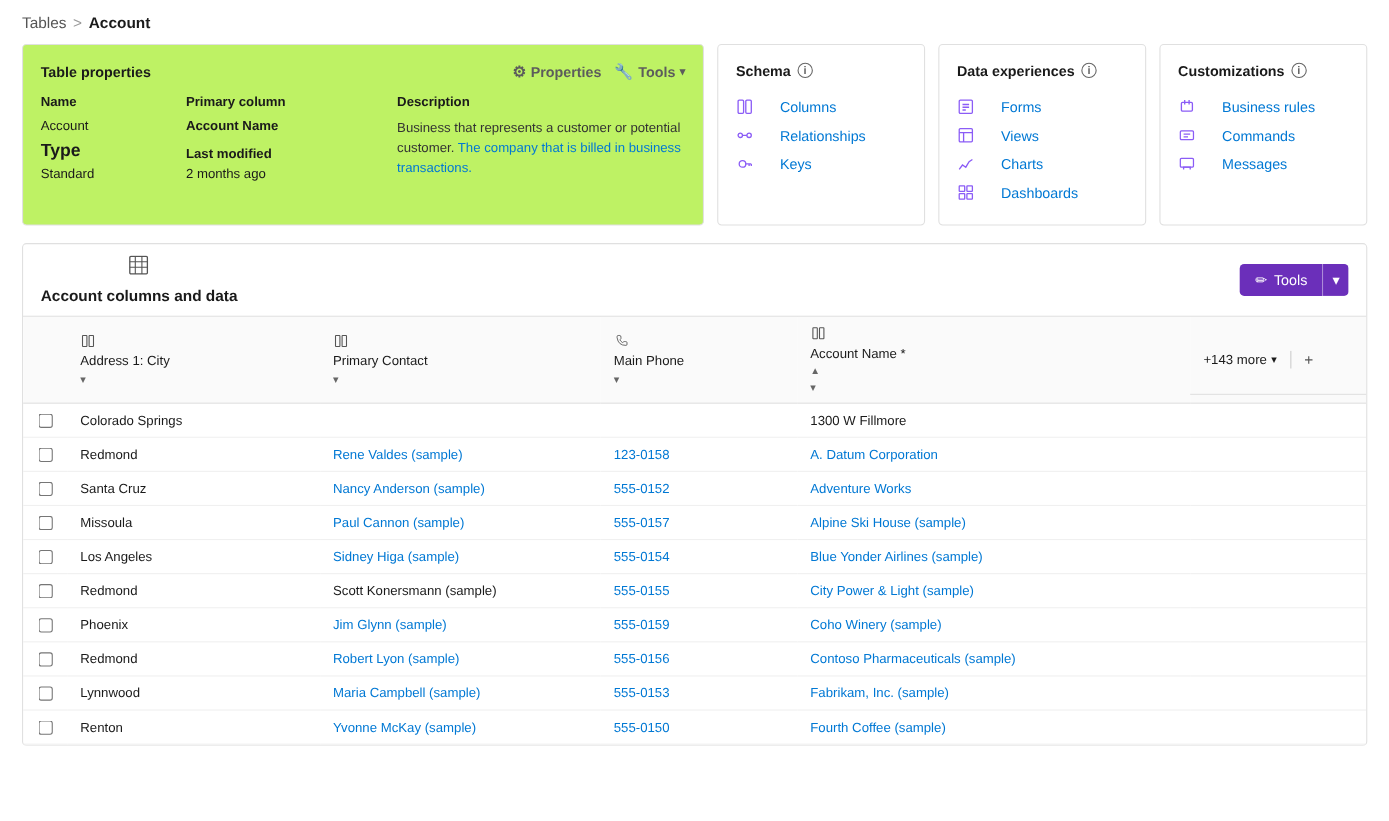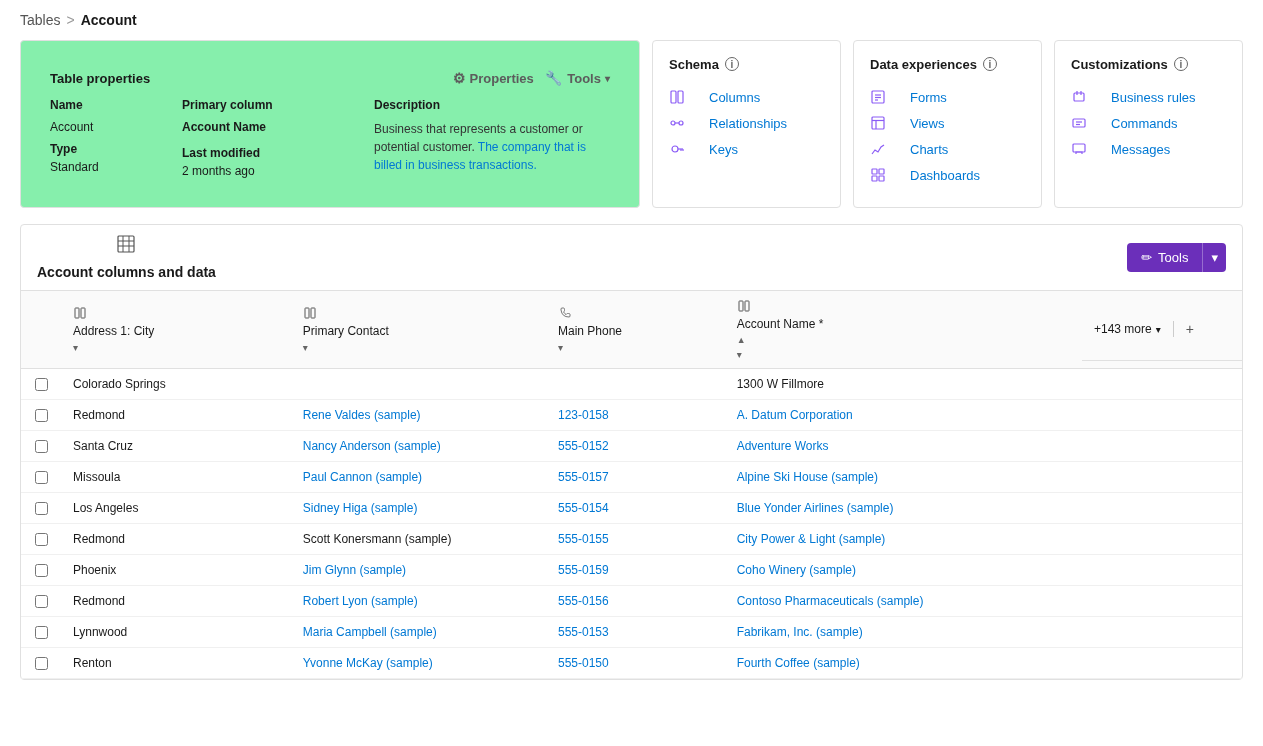--- a/index.html
+++ b/index.html
@@ -5,21 +5,21 @@
     * { box-sizing: border-box; margin: 0; padding: 0; }
     body { font-family: 'Segoe UI', Tahoma, Geneva, Verdana, sans-serif; font-size: 13px; color: #333; background: #fff; }
 
     .breadcrumb { display: flex; align-items: center; padding: 12px 20px; font-size: 14px; color: #555; gap: 6px; }
     .breadcrumb a { color: #555; text-decoration: none; }
     .breadcrumb .separator { color: #999; }
     .breadcrumb .current { color: #1a1a1a; font-weight: 600; }
 
     .top-section { display: flex; padding: 0 20px 16px 20px; gap: 12px; }
 
-    .table-properties { background: #86efac; border: 1px solid #e0e0e0; border-radius: 4px; padding: 29px; flex: 0 0 620px; }
+    .table-properties { background: #bef264; border: 1px solid #e0e0e0; border-radius: 4px; padding: 16px; flex: 0 0 620px; }
     .table-properties h3 { font-size: 13px; font-weight: 600; color: #1a1a1a; margin-bottom: 12px; display: flex; align-items: center; justify-content: space-between; }
     .tp-toolbar { display: flex; gap: 12px; align-items: center; }
     .tp-toolbar-btn { display: flex; align-items: center; gap: 4px; color: #5c5c5c; font-size: 13px; cursor: pointer; text-decoration: none; }
     .tp-grid { display: grid; grid-template-columns: 120px 180px 1fr; gap: 4px 12px; margin-top: 8px; }
     .tp-header { font-weight: 600; color: #1a1a1a; font-size: 12px; padding-bottom: 4px; }
     .tp-value { color: #1a1a1a; font-size: 12px; }
     .tp-desc { font-size: 12px; line-height: 1.5; }
     .tp-desc a { color: #0078d4; text-decoration: none; }
 
     .schema-panel, .data-exp-panel, .customizations-panel { background: #fff; border: 1px solid #e0e0e0; border-radius: 4px; padding: 16px; flex: 1; }
@@ -76,21 +76,21 @@
       </div>
     </h3>
     <div class="tp-grid">
       <div class="tp-header">Name</div>
       <div class="tp-header">Primary column</div>
       <div class="tp-header">Description</div>
 
       <div>
         <div class="tp-value">Account</div>
         <div style="margin-top:8px;">
-          <div class="tp-header" style="font-size:12px;">Type</div>
+          <div class="tp-header" style="font-size:16px;">Type</div>
           <div class="tp-value">Standard</div>
         </div>
       </div>
 
       <div>
         <div class="tp-value" style="font-weight:600;">Account Name</div>
         <div style="margin-top:12px;">
           <div class="tp-header" style="font-size:12px;">Last modified</div>
           <div class="tp-value">2 months ago</div>
         </div>

